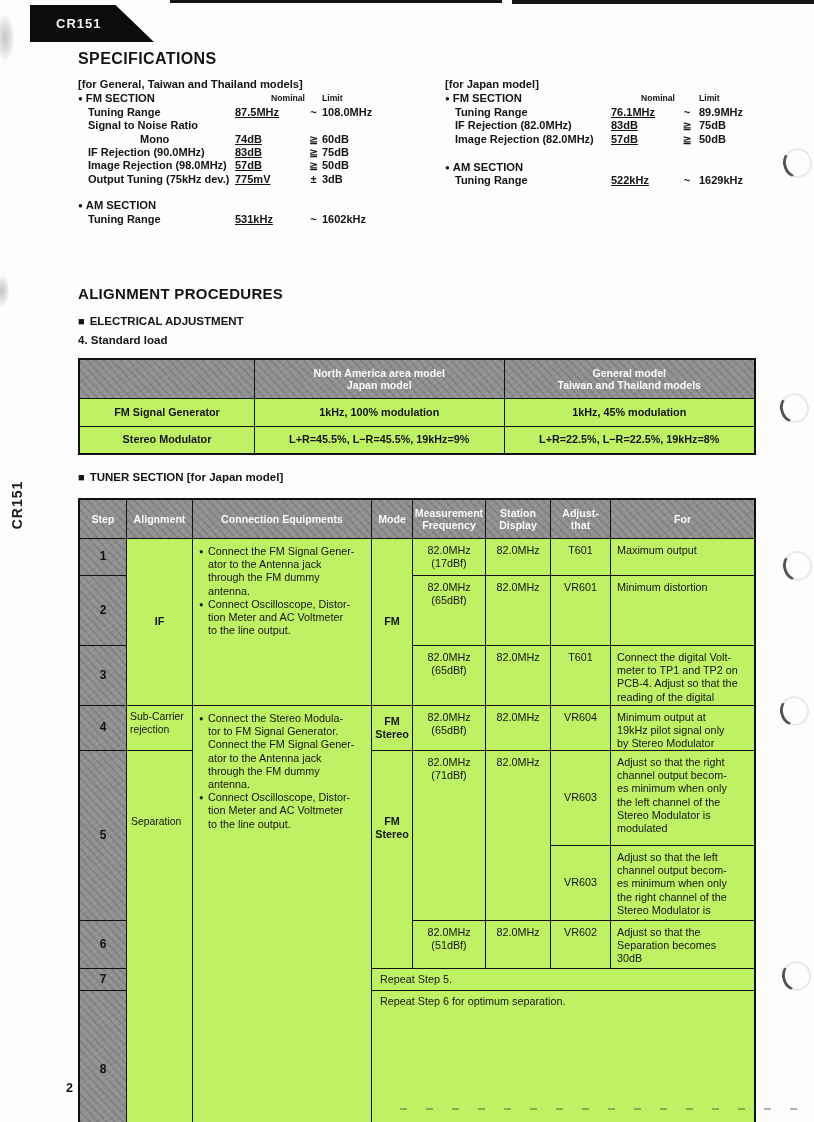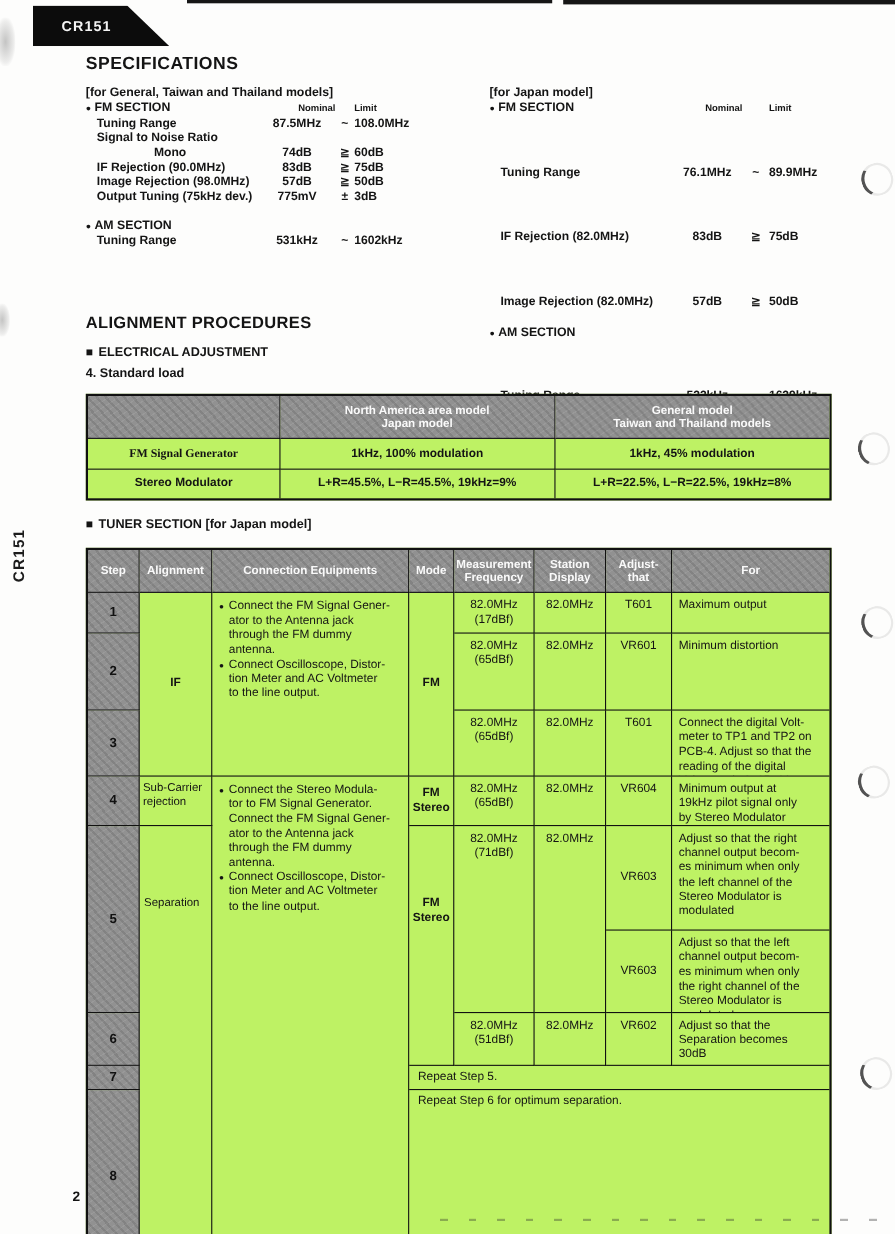--- a/index.html
+++ b/index.html
@@ -43,26 +43,26 @@
   
   .speccol{font-size:11px;font-weight:600;line-height:13.4px;}
   .spec-heading{font-weight:bold;font-size:11.2px;margin-bottom:1px;}
   .secrow{display:flex;align-items:baseline;}
   .secname{font-weight:bold;font-size:11.2px;display:flex;gap:3px;flex:1;}
   .bullet{font-size:8px;line-height:13px;}
   .minil{font-size:8.6px;font-weight:600;}
   .spec-row{display:flex;align-items:baseline;}
   .spec-row .sl{flex:1;padding-left:10px;}
   .spec-row .sl.ind{padding-left:62px;}
-  .spec-row .sn{width:70px;text-align:center;}
+  .spec-row .sn{width:70px;text-align:left;text-decoration:underline;}
   .spec-row .ss{width:17px;text-align:center;}
   .spec-row .sv{width:62px;text-align:left;}
   #spec-right .spec-row .sn{width:64px;}
   #spec-right .spec-row .ss{width:24px;}
-  #spec-right .spec-row .sv{width:57px;margin-top:45px;}.gap13{height:13px;}
+  #spec-right .spec-row .sv{width:57px;}.gap13{height:13px;}
   
   .gridtable{display:grid;border:2px solid #111;background:#bef264;box-sizing:border-box;}
   .cell{border-right:1px solid #111;border-bottom:1px solid #111;box-sizing:border-box;
         font-size:10.8px;line-height:13.2px;overflow:hidden;}
   .cell.nbr{border-right:none;}
   .cell.nbb{border-bottom:none;}
   .gray{
     background-color:#919191;
     background-image:
       repeating-linear-gradient(47deg,rgba(0,0,0,.10) 0 2px,transparent 2px 6px),
@@ -221,21 +221,21 @@
     <span>ELECTRICAL ADJUSTMENT</span>
   </div>
   <div class="abs" id="stdload-head">4. Standard load</div>
 
   <div class="abs gridtable" id="std-table">
     <div class="cell gray" style="grid-column:1;grid-row:1;"></div>
     <div class="cell gray th pre" style="grid-column:2;grid-row:1;">North America area model
 Japan model</div>
     <div class="cell gray th pre nbr" style="grid-column:3;grid-row:1;">General model
 Taiwan and Thailand models</div>
-    <div class="cell bold-cell" style="grid-column:1;grid-row:2;font-family:Liberation Serif, serif;">FM Signal Generator</div>
+    <div class="cell bold-cell" style="grid-column:1;grid-row:2;">FM Signal Generator</div>
     <div class="cell cc" style="grid-column:2;grid-row:2;">1kHz, 100% modulation</div>
     <div class="cell cc nbr" style="grid-column:3;grid-row:2;">1kHz, 45% modulation</div>
     <div class="cell bold-cell nbb" style="grid-column:1;grid-row:3;">Stereo Modulator</div>
     <div class="cell cc nbb" style="grid-column:2;grid-row:3;">L+R=45.5%, L−R=45.5%, 19kHz=9%</div>
     <div class="cell cc nbb nbr" style="grid-column:3;grid-row:3;">L+R=22.5%, L−R=22.5%, 19kHz=8%</div>
   </div>
 
   <div class="abs subhead" style="left:78px;top:471px;">
     <span class="sq">■</span>
     <span>TUNER SECTION [for Japan model]</span>

